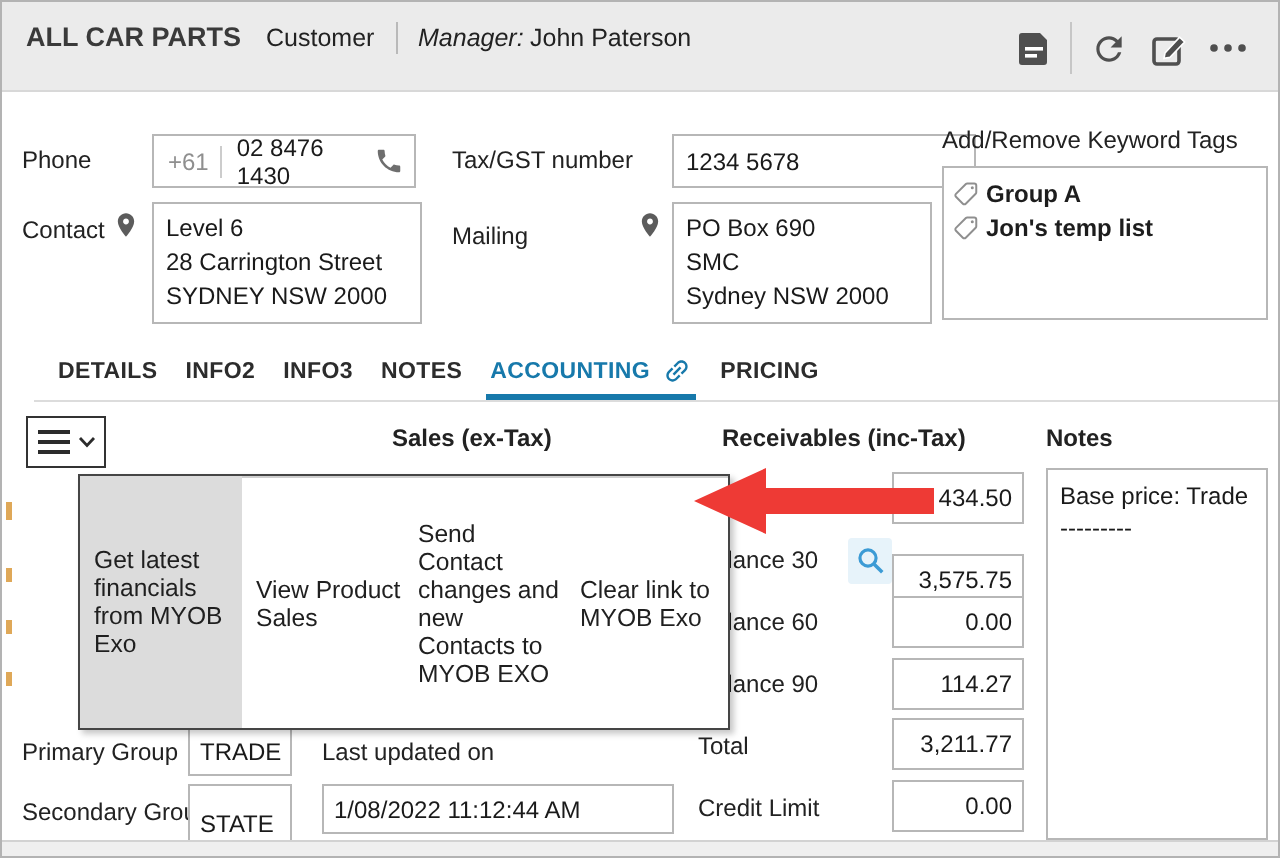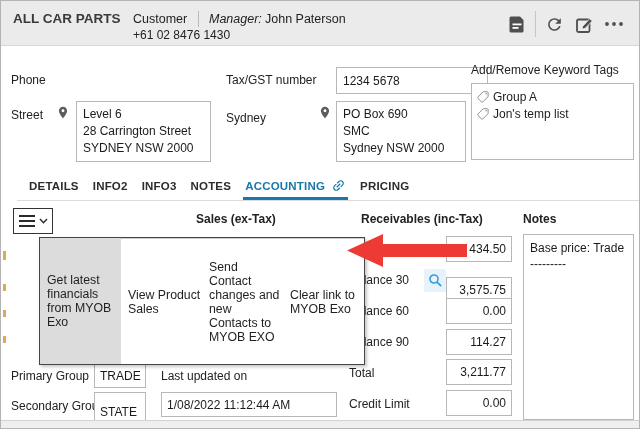--- a/index.html
+++ b/index.html
@@ -29,21 +29,21 @@
   .ibox { position:absolute; border:1px solid #b7b7b7; background:#fff;
           display:flex; align-items:center; font-size:12px; color:#1a1a1a; }
   .taddr { position:absolute; border:1px solid #b7b7b7; background:#fff;
            padding:4px 6px; font-size:12px; line-height:17px; color:#1a1a1a; }
   .phone-prefix { color:#8f8f8f; padding:0 6px 0 7px; }
   .phone-vsep { width:1px; height:16px; background:#cccccc; }
   .phone-num { padding-left:7px; flex:1; }
   .phone-btn { width:26px; height:100%; display:flex; align-items:center; justify-content:center; cursor:pointer; }
   .tagbox { position:absolute; left:470px; top:82px; width:163px; height:77px;
             border:1px solid #b7b7b7; background:#fff; padding:6px 4px; font-size:12px; }
-  .tag { display:inline-flex; align-items:center; margin-right:4px; }
+  .tag { display:inline-flex; align-items:center; margin-right:4px;font-weight:bold; }
   .tag svg { margin-right:3px; }
 
   
   #tabbar { position:absolute; left:16px; top:170px; width:100%; height:30px;
     display:flex; align-items:stretch; gap:14px; padding-left:12px;
     border-bottom:1px solid #dcdcdc; background:#fff; }
   .tab { position:relative; display:inline-flex; align-items:center;
     font-size:11.5px; font-weight:bold; color:#2c2c2c; letter-spacing:.2px; cursor:pointer; }
   .tab.active { color:#1779ab; }
   .tab.active::after { content:""; position:absolute; left:-2px; right:-2px; bottom:0;
@@ -92,21 +92,20 @@
 <body>
 
 <div id="app">
 
   <div id="header">
     <div class="hdr-title">ALL CAR PARTS</div>
     <div class="hdr-type">Customer</div>
     <div class="hdr-sep"></div>
     <div class="hdr-mgr-l">Manager:</div>
     <div class="hdr-mgr-n">John Paterson</div>
-    <div class="hdr-phone">+61 02 8476 1430</div>
     <div class="hdr-icons">
       <div class="hicon">
         <svg width="18" height="19" viewBox="0 0 18 19">
           <path d="M3 1.5 h9 l3.5 3.5 v11 a1.5 1.5 0 0 1 -1.5 1.5 h-11 a1.5 1.5 0 0 1 -1.5 -1.5 v-13 a1.5 1.5 0 0 1 1.5 -1.5 z" fill="#4f4f4f"></path>
           <rect x="4.5" y="8.5" width="9" height="1.8" fill="#fff"></rect>
           <rect x="4.5" y="12" width="6" height="1.8" fill="#fff"></rect>
         </svg>
       </div>
       <div class="hdivider"></div>
       <div class="hicon">
@@ -124,20 +123,30 @@
         <svg width="20" height="6" viewBox="0 0 20 6">
           <circle cx="3" cy="3" r="1.9" fill="#4f4f4f"></circle>
           <circle cx="10" cy="3" r="1.9" fill="#4f4f4f"></circle>
           <circle cx="17" cy="3" r="1.9" fill="#4f4f4f"></circle>
         </svg>
       </div>
     </div>
   </div>
 
   <div class="lbl" style="left:10px; top:72px;">Phone</div>
+  <div class="ibox" style="left:75px; top:66px; width:132px; height:27px;">
+    <span class="phone-prefix">+61</span>
+    <span class="phone-vsep"></span>
+    <span class="phone-num">02 8476 1430</span>
+    <span class="phone-btn">
+      <svg width="15" height="15" viewBox="0 0 24 24">
+        <path d="M6.62 10.79c1.44 2.83 3.76 5.14 6.59 6.59l2.2-2.2c.27-.27.67-.36 1.02-.24 1.12.37 2.33.57 3.57.57.55 0 1 .45 1 1V20c0 .55-.45 1-1 1-9.39 0-17-7.61-17-17 0-.55.45-1 1-1h3.5c.55 0 1 .45 1 1 0 1.25.2 2.45.57 3.57.11.35.03.74-.25 1.02l-2.2 2.2z" fill="#6e6e6e"></path>
+      </svg>
+    </span>
+  </div>
 
   <div class="lbl" style="left:225px; top:72px;">Tax/GST number</div>
   <div class="ibox" style="left:335px; top:66px; width:152px; height:27px; padding-left:6px;">
     <span>1234 5678</span>
   </div>
 
   <div class="lbl" style="left:470px; top:62px;text-align:right;">Add/Remove Keyword Tags</div>
   <div class="tagbox">
     <span class="tag">
       <svg width="14" height="14" viewBox="0 0 24 24">
@@ -152,33 +161,33 @@
       <svg width="14" height="14" viewBox="0 0 24 24">
         <g transform="scale(-1,1) translate(-24,0)">
           <path d="M20.6 11.9l-8.5-8.5c-.3-.3-.8-.5-1.2-.5H5c-1 0-1.8.8-1.8 1.8v5.9c0 .5.2.9.5 1.2l8.5 8.5c.7.7 1.8.7 2.5 0l5.9-5.9c.7-.7.7-1.8 0-2.5z" fill="none" stroke="#8f8f8f" stroke-width="1.7"></path>
           <circle cx="6.6" cy="6.6" r="1.3" fill="#8f8f8f"></circle>
         </g>
       </svg>
       <span>Jon's temp list</span>
     </span>
   </div>
 
-  <div class="lbl" style="left:10px; top:107px;">Street</div>
+  <div class="lbl" style="left:10px; top:107px;">Contact</div>
   <span class="abs" style="left:55px; top:103px;">
     <svg width="14" height="17" viewBox="0 0 24 24">
       <path d="M12 2C8.13 2 5 5.13 5 9c0 5.25 7 13 7 13s7-7.75 7-13c0-3.87-3.13-7-7-7zm0 9.5c-1.38 0-2.5-1.12-2.5-2.5s1.12-2.5 2.5-2.5 2.5 1.12 2.5 2.5-1.12 2.5-2.5 2.5z" fill="#5c5c5c"></path>
     </svg>
   </span>
   <div class="taddr" style="left:75px; top:100px; width:135px; height:61px;">
     <div>Level 6</div>
     <div>28 Carrington Street</div>
     <div>SYDNEY NSW 2000</div>
   </div>
 
-  <div class="lbl" style="left:225px; top:110px;">Sydney</div>
+  <div class="lbl" style="left:225px; top:110px;">Mailing</div>
   <span class="abs" style="left:317px; top:103px;">
     <svg width="14" height="17" viewBox="0 0 24 24">
       <path d="M12 2C8.13 2 5 5.13 5 9c0 5.25 7 13 7 13s7-7.75 7-13c0-3.87-3.13-7-7-7zm0 9.5c-1.38 0-2.5-1.12-2.5-2.5s1.12-2.5 2.5-2.5 2.5 1.12 2.5 2.5-1.12 2.5-2.5 2.5z" fill="#5c5c5c"></path>
     </svg>
   </span>
   <div class="taddr" style="left:335px; top:100px; width:130px; height:61px;">
     <div>PO Box 690</div>
     <div>SMC</div>
     <div>Sydney NSW 2000</div>
   </div>

